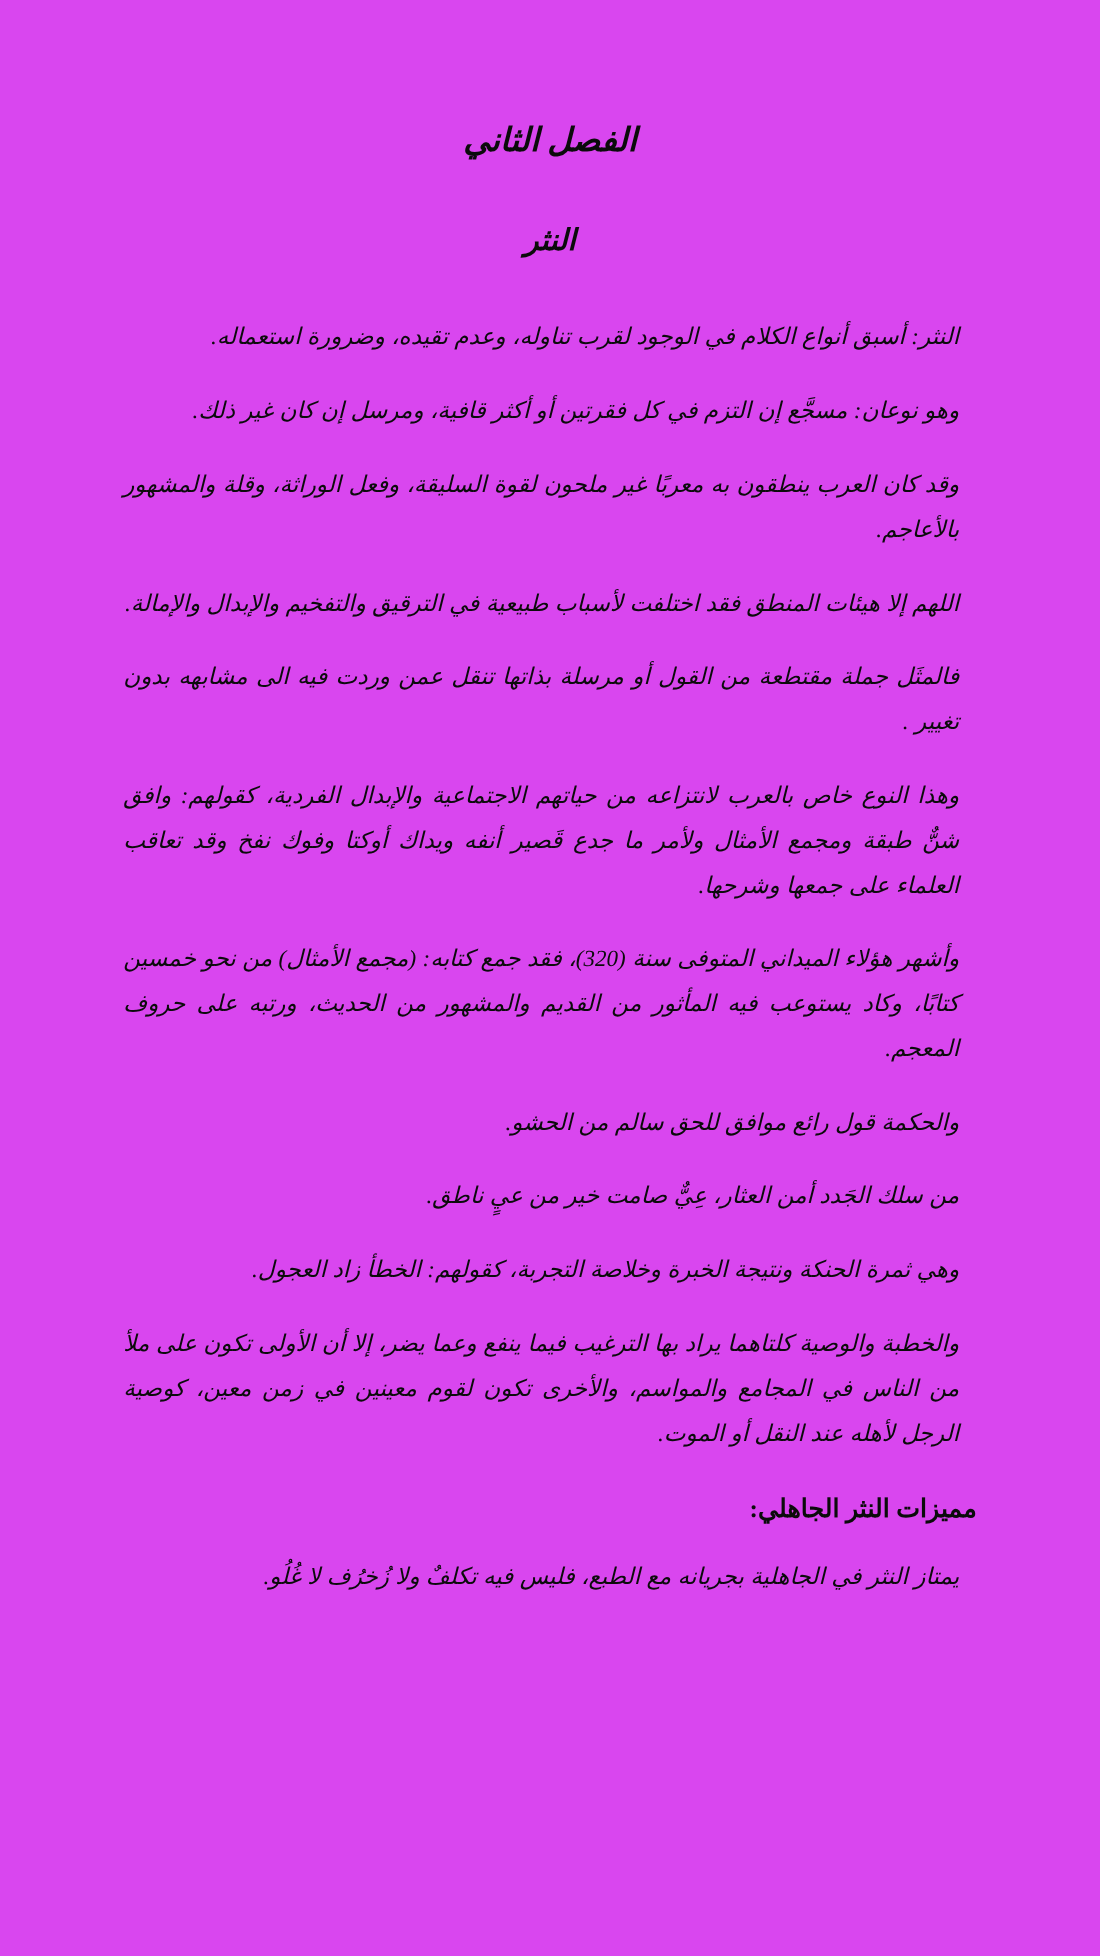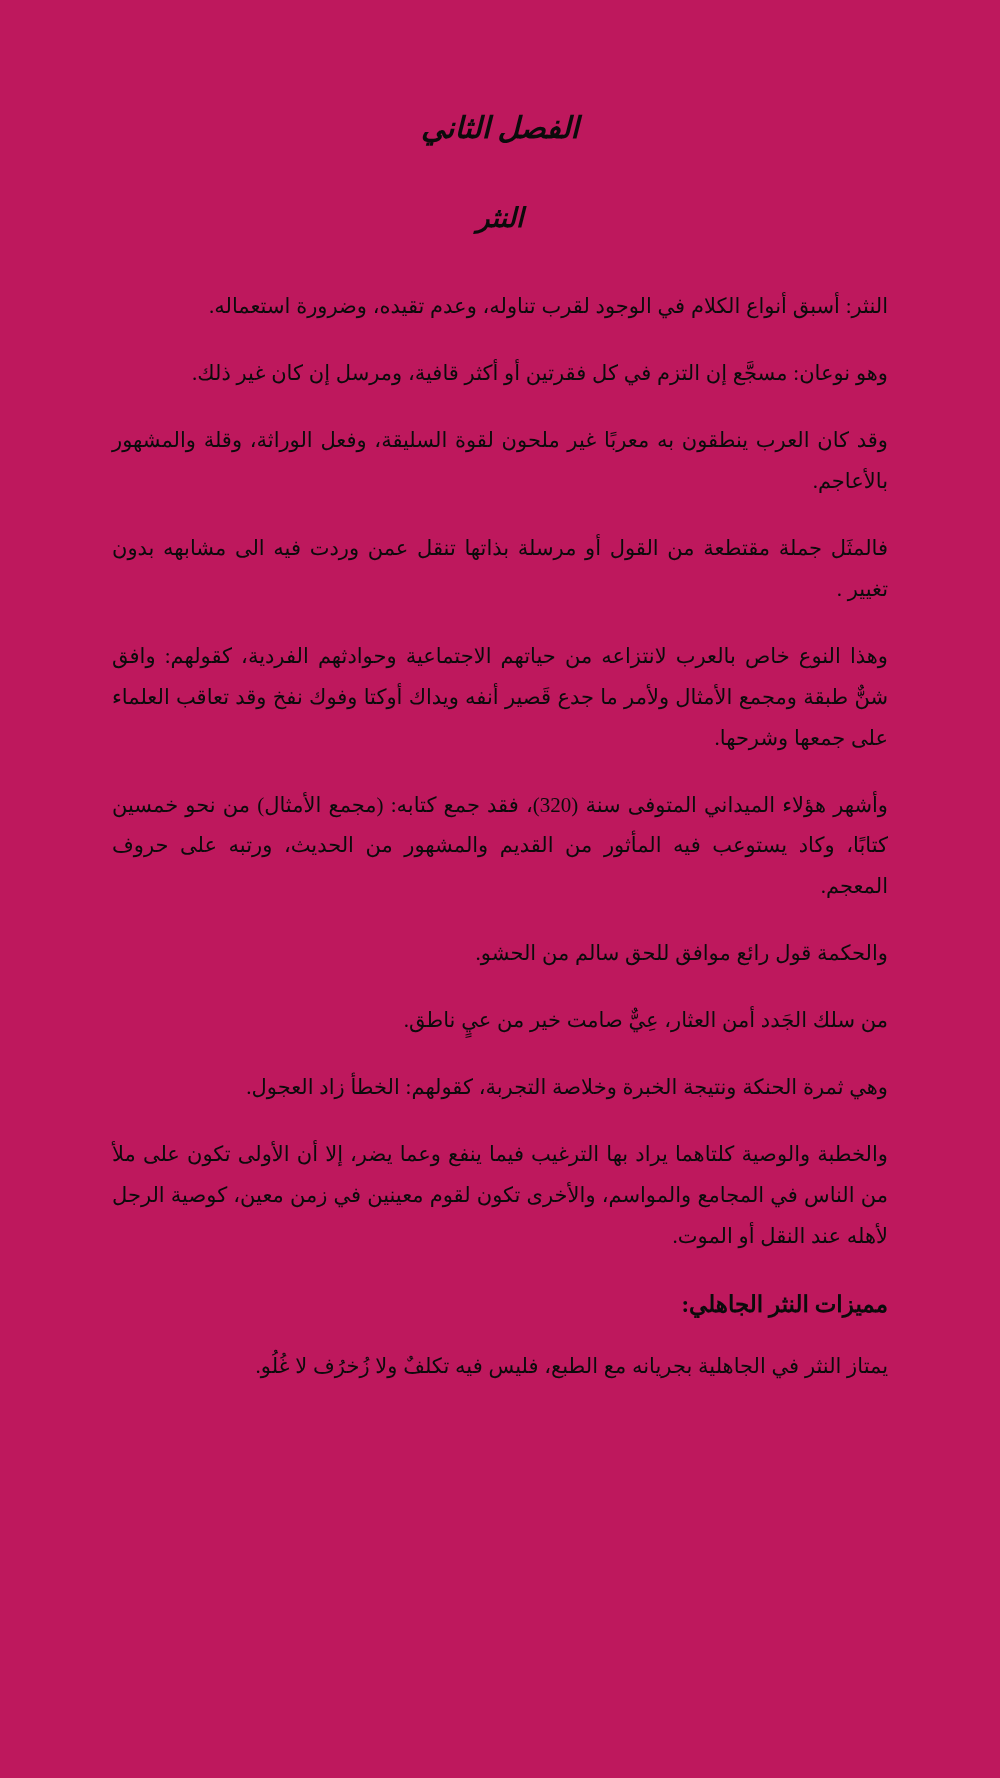--- a/index.html
+++ b/index.html
@@ -11,21 +11,21 @@
     width: 1000px;
     height: 1778px;
     font-family: "Liberation Serif", "DejaVu Serif", serif;
     color: #0b0b0b;
     -webkit-font-smoothing: antialiased;
   }
   .page {
     position: relative;
     width: 1000px;
     height: 1778px;
-    background: #be185d;
+    background: #d946ef;
     box-sizing: border-box;
     padding: 0 112px;
   }
   .chapter-title {
     text-align: center;
     font-size: 30px;
     font-weight: bold;
     font-style: italic;
     letter-spacing: 0px;
     margin: 0;
@@ -38,26 +38,27 @@
     font-weight: bold;
     font-style: italic;
     margin: 16px;
     padding-top: 38px;
     line-height: 1.3;
   }
   .body-block {
     padding-top: 34px;
   }
   p.para {
-    margin: 0 0 26px 0;
+    margin: 0 16px 26px 0;
     font-size: 21px;
     line-height: 1.95;
     text-align: justify;
     text-justify: inter-word;
     word-spacing: 0.5px;
+    font-style: italic;
   }
   p.para:last-child {
     margin-bottom: 0;
   }
   h3.sub-heading {
     margin: 30px 0 22px 0;
     font-size: 23px;
     font-weight: bold;
     line-height: 1.6;
   }
@@ -69,22 +70,23 @@
 
   <h1 class="chapter-title">الفصل الثاني</h1>
 
   <h2 class="section-title">النثر</h2>
 
   <div class="body-block">
 
     <p class="para">النثر: أسبق أنواع الكلام في الوجود لقرب تناوله، وعدم تقيده، وضرورة استعماله.</p>
     <p class="para">وهو نوعان: مسجَّع إن التزم في كل فقرتين أو أكثر قافية، ومرسل إن كان غير ذلك.</p>
     <p class="para">وقد كان العرب ينطقون به معربًا غير ملحون لقوة السليقة، وفعل الوراثة، وقلة والمشهور بالأعاجم.</p>
+    <p class="para">اللهم إلا هيئات المنطق فقد اختلفت لأسباب طبيعية في الترقيق والتفخيم والإبدال والإمالة.</p>
     <p class="para">فالمثَل جملة مقتطعة من القول أو مرسلة بذاتها تنقل عمن وردت فيه الى مشابهه بدون تغيير .</p>
-    <p class="para">وهذا النوع خاص بالعرب لانتزاعه من حياتهم الاجتماعية وحوادثهم الفردية، كقولهم: وافق شنٌّ طبقة ومجمع الأمثال ولأمر ما جدع قَصير أنفه ويداك أوكتا وفوك نفخ وقد تعاقب العلماء على جمعها وشرحها.</p>
+    <p class="para">وهذا النوع خاص بالعرب لانتزاعه من حياتهم الاجتماعية والإبدال الفردية، كقولهم: وافق شنٌّ طبقة ومجمع الأمثال ولأمر ما جدع قَصير أنفه ويداك أوكتا وفوك نفخ وقد تعاقب العلماء على جمعها وشرحها.</p>
     <p class="para">وأشهر هؤلاء الميداني المتوفى سنة (320)، فقد جمع كتابه: (مجمع الأمثال) من نحو خمسين كتابًا، وكاد يستوعب فيه المأثور من القديم والمشهور من الحديث، ورتبه على حروف المعجم.</p>
     <p class="para">والحكمة قول رائع موافق للحق سالم من الحشو.</p>
     <p class="para">من سلك الجَدد أمن العثار، عِيٌّ صامت خير من عيٍ ناطق.</p>
     <p class="para">وهي ثمرة الحنكة ونتيجة الخبرة وخلاصة التجربة، كقولهم: الخطأ زاد العجول.</p>
     <p class="para">والخطبة والوصية كلتاهما يراد بها الترغيب فيما ينفع وعما يضر، إلا أن الأولى تكون على ملأ من الناس في المجامع والمواسم، والأخرى تكون لقوم معينين في زمن معين، كوصية الرجل لأهله عند النقل أو الموت.</p>
 
     <h3 class="sub-heading">مميزات النثر الجاهلي:</h3>
 
     <p class="para">يمتاز النثر في الجاهلية بجريانه مع الطبع، فليس فيه تكلفٌ ولا زُخرُف لا غُلُو.</p>
 

